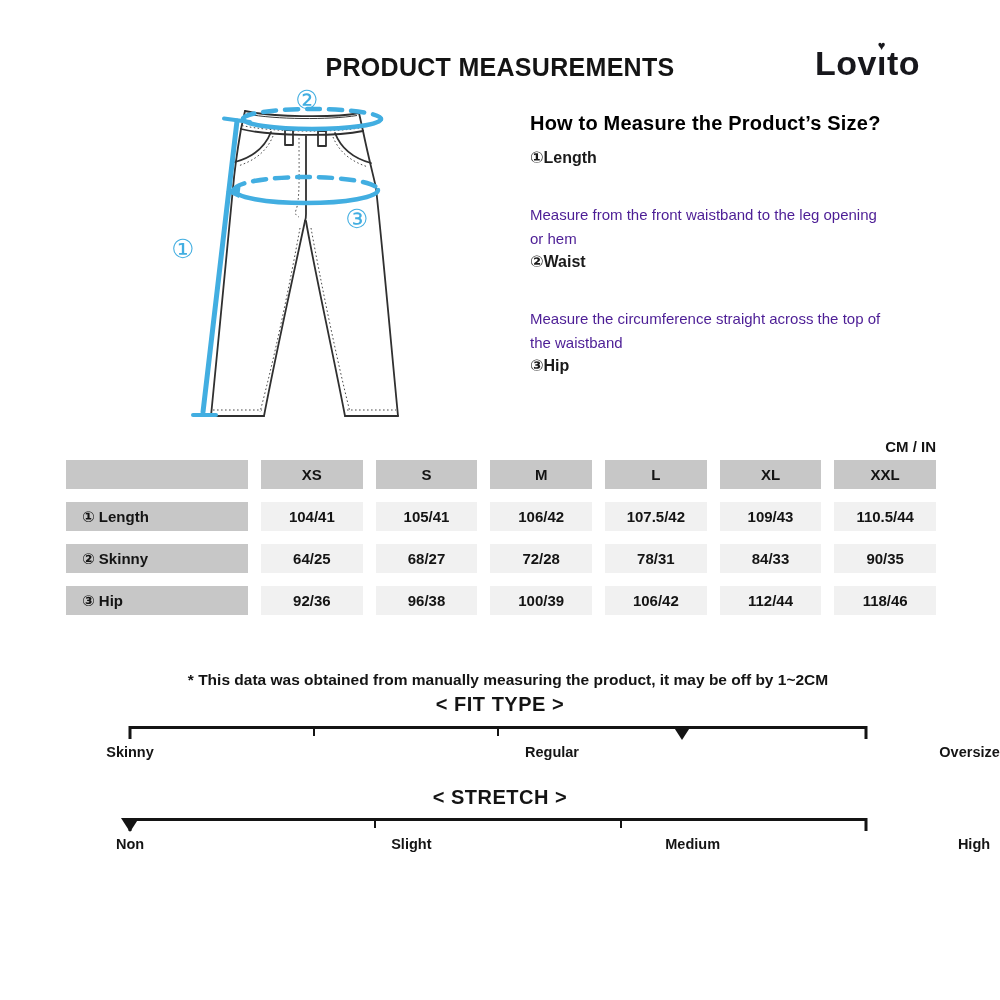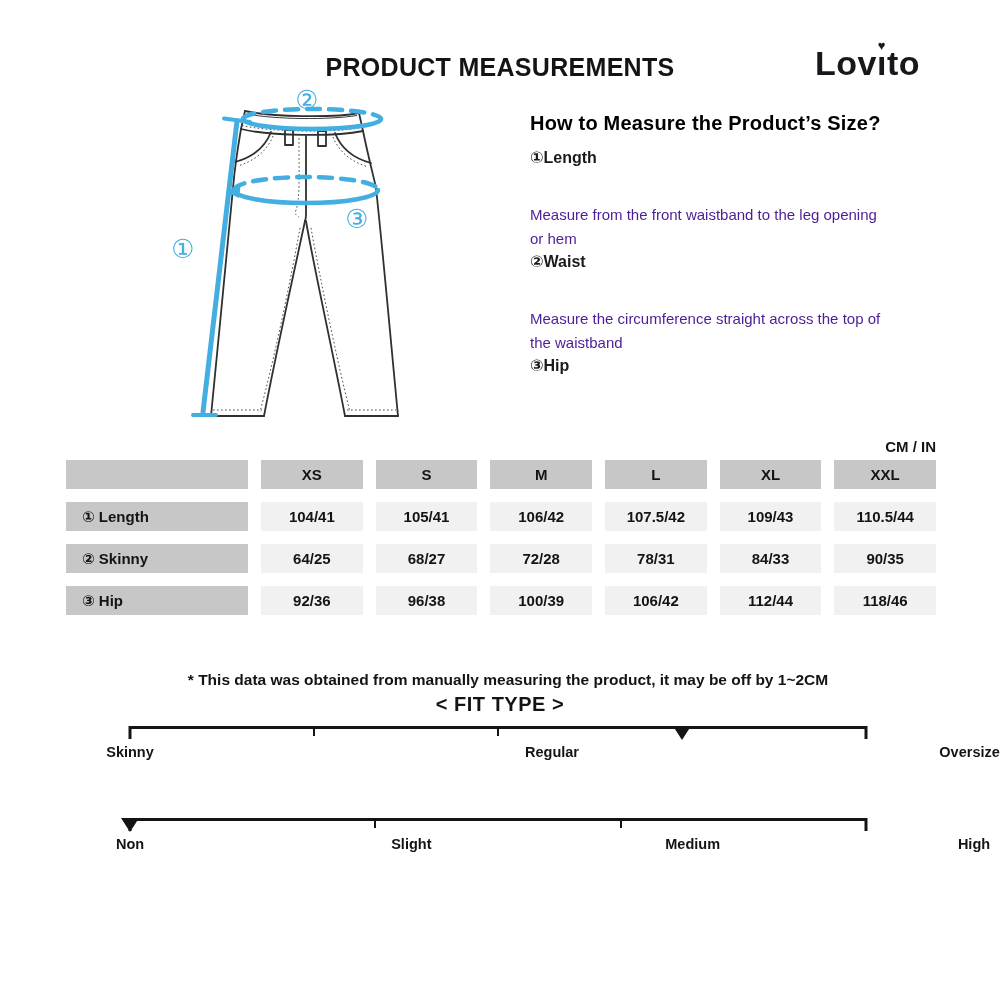--- a/index.html
+++ b/index.html
@@ -222,20 +222,21 @@
     <div class="tick" style="left:50%"></div>
     <div class="tick end" style="left:100%"></div>
     <div class="marker" style="left: 75%;"></div>
   </div>
   <div class="scale-labels fit-labels">
     <span class="scale-label" style="left:0%">Skinny</span>
     <span class="scale-label" style="left:50%">Regular</span>
     <span class="scale-label" style="left:100%">Oversized</span>
   </div>
 
+  <div class="scale-title str-title">&lt; STRETCH &gt;</div>
   <div class="scale-line str-line">
     <div class="tick end" style="left:0%"></div>
     <div class="tick" style="left:33.333%"></div>
     <div class="tick" style="left:66.667%"></div>
     <div class="tick end" style="left:100%"></div>
     <div class="marker" style="left: 0%;"></div>
   </div>
   <div class="scale-labels str-labels">
     <span class="scale-label" style="left:0%">Non</span>
     <span class="scale-label" style="left:33.333%">Slight</span>

